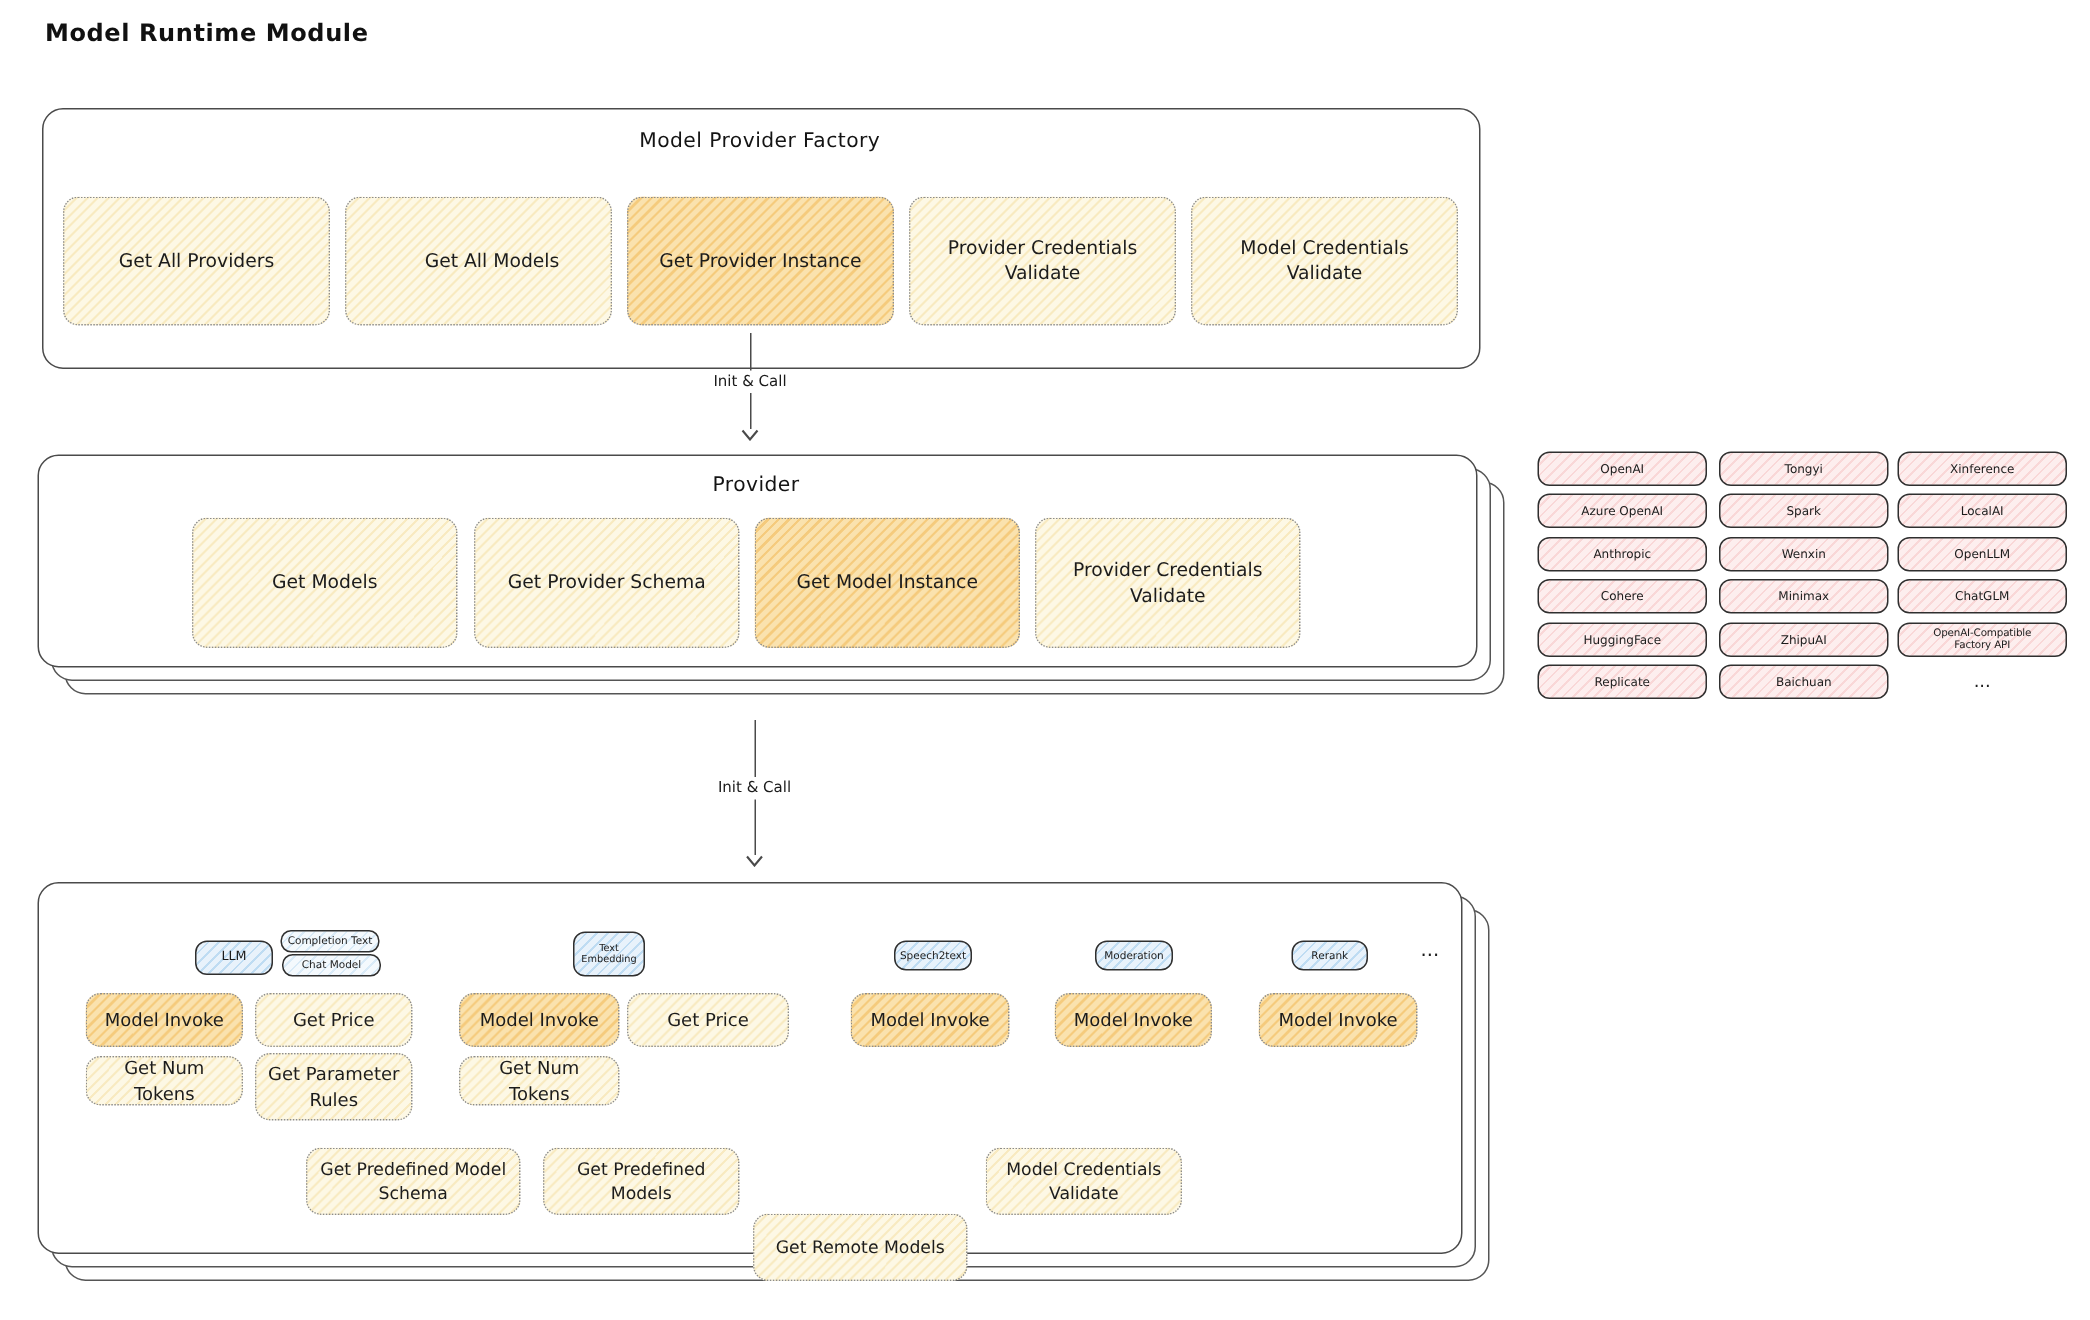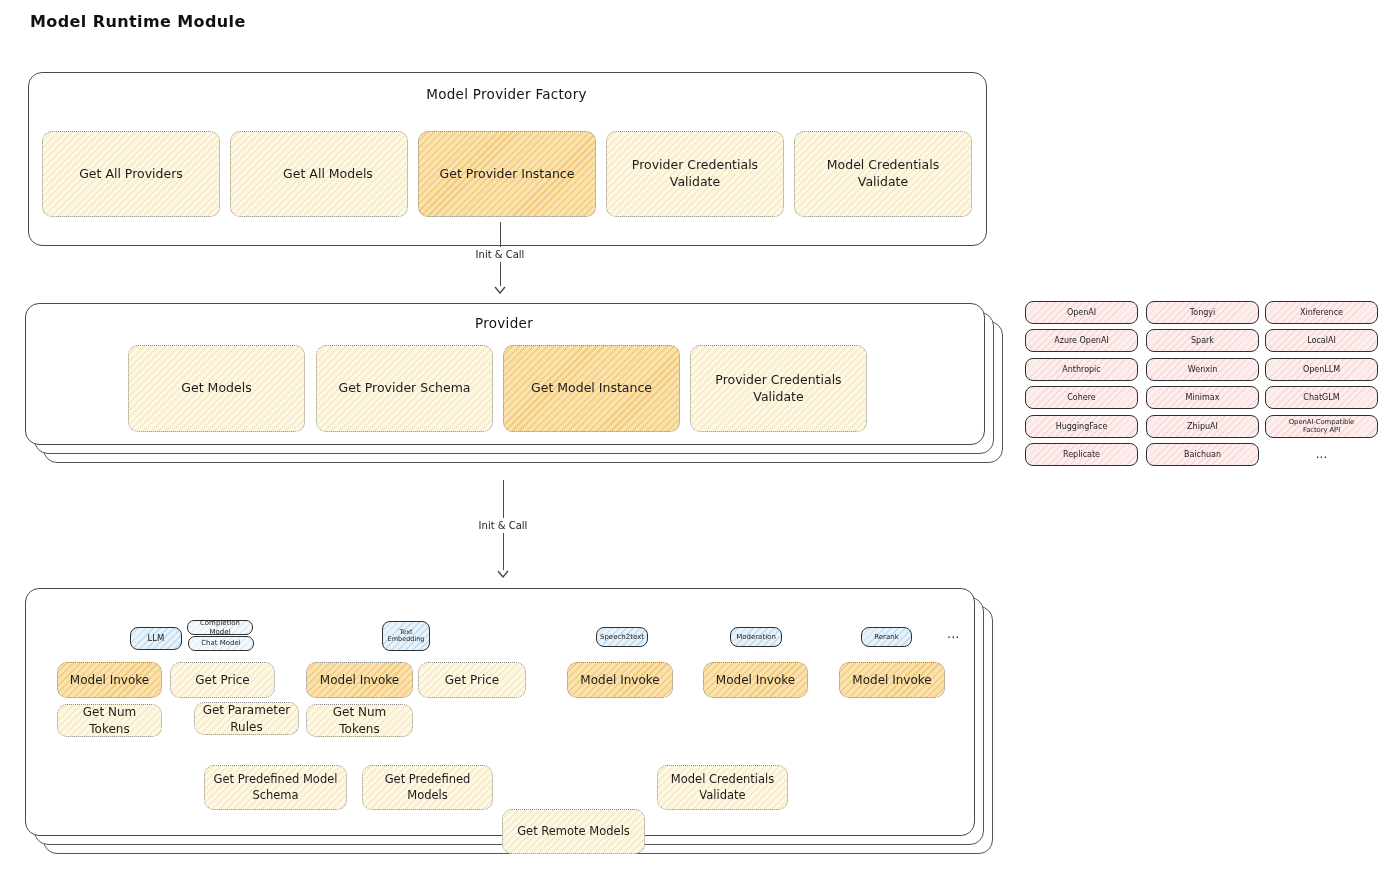--- a/index.html
+++ b/index.html
@@ -121,37 +121,37 @@
     <path d="M1 1 L6 7 L11 1" fill="none" stroke="#4a4a4a" stroke-width="1.4"></path>
   </svg>
 </div>
 
 <div class="abs" style="left:25px;top:588px;width:948px;height:246px;">
   <div class="layer" style="left:18px;top:18px;width:948px;height:246px;"></div>
   <div class="layer" style="left:9px;top:9px;width:948px;height:246px;"></div>
   <div class="container-box"></div>
 
   <div class="tag bluebg" style="left:105px;top:39px;width:52px;height:23px;font-size:8.5px;">LLM</div>
-  <div class="tag lightbluebg" style="left:162px;top:32px;width:66px;height:15px;font-size:7px;border-radius:7px;">Completion Model</div>
+  <div class="tag lightbluebg" style="left:162px;top:32px;width:66px;height:15px;font-size:7px;border-radius:7px;">Completion Text</div>
   <div class="tag lightbluebg" style="left:163px;top:48px;width:66px;height:15px;font-size:7px;border-radius:7px;">Chat Model</div>
   <div class="tag bluebg" style="left:357px;top:33px;width:48px;height:30px;font-size:6.5px;">Text Embedding</div>
   <div class="tag bluebg" style="left:571px;top:39px;width:52px;height:20px;font-size:7px;">Speech2text</div>
   <div class="tag bluebg" style="left:705px;top:39px;width:52px;height:20px;font-size:7px;">Moderation</div>
   <div class="tag bluebg" style="left:836px;top:39px;width:51px;height:20px;font-size:7px;">Rerank</div>
   <div class="dots" style="left:922px;top:38px;">...</div>
 
   <div class="btn orange mid-btn" style="left:32px;top:74px;width:105px;height:36px;">Model Invoke</div>
   <div class="btn cream mid-btn" style="left:145px;top:74px;width:105px;height:36px;">Get Price</div>
   <div class="btn orange mid-btn" style="left:281px;top:74px;width:107px;height:36px;">Model Invoke</div>
   <div class="btn cream mid-btn" style="left:393px;top:74px;width:108px;height:36px;">Get Price</div>
   <div class="btn orange mid-btn" style="left:542px;top:74px;width:106px;height:36px;">Model Invoke</div>
   <div class="btn orange mid-btn" style="left:678px;top:74px;width:105px;height:36px;">Model Invoke</div>
   <div class="btn orange mid-btn" style="left:814px;top:74px;width:106px;height:36px;">Model Invoke</div>
 
   <div class="btn cream mid-btn" style="left:32px;top:116px;width:105px;height:33px;">Get Num Tokens</div>
-  <div class="btn cream mid-btn" style="left:145px;top:114px;width:105px;height:33px;margin-left:24px;">Get Parameter Rules</div>
+  <div class="btn cream mid-btn" style="left:145px;top:114px;width:105px;height:45px;">Get Parameter Rules</div>
   <div class="btn cream mid-btn" style="left:281px;top:116px;width:107px;height:33px;">Get Num Tokens</div>
 
   <div class="btn cream small-btn" style="left:179px;top:177px;width:143px;height:45px;">Get Predefined Model Schema</div>
   <div class="btn cream small-btn" style="left:337px;top:177px;width:131px;height:45px;">Get Predefined Models</div>
   <div class="btn cream small-btn" style="left:477px;top:177px;width:143px;height:45px;margin-top:44px;">Get Remote Models</div>
   <div class="btn cream small-btn" style="left:632px;top:177px;width:131px;height:45px;">Model Credentials Validate</div>
 </div>
 
 </body></html>

